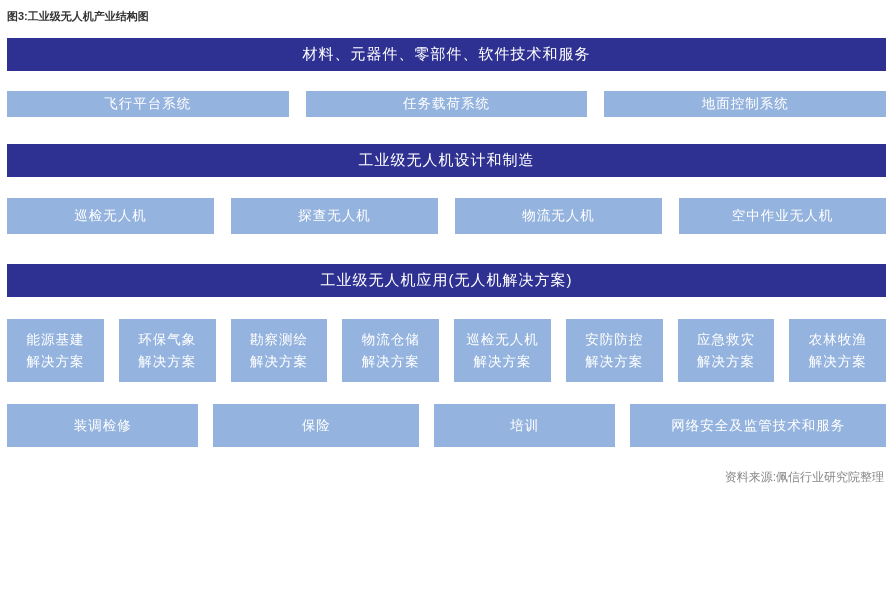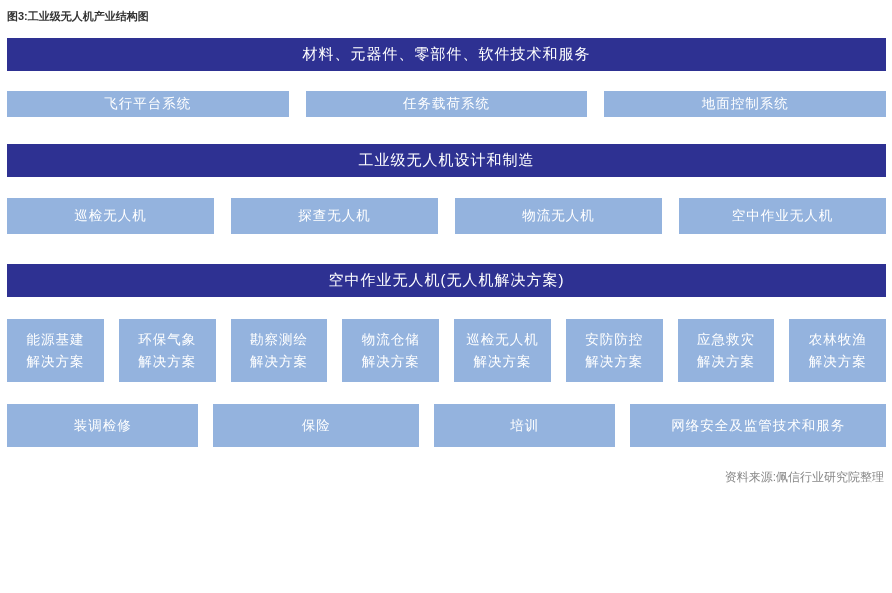--- a/index.html
+++ b/index.html
@@ -93,21 +93,21 @@
   </div>
 
   <div class="banner banner-2">工业级无人机设计和制造</div>
   <div class="row row-2">
     <div class="box">巡检无人机</div>
     <div class="box">探查无人机</div>
     <div class="box">物流无人机</div>
     <div class="box">空中作业无人机</div>
   </div>
 
-  <div class="banner banner-3">空中作业无人机(无人机解决方案)</div>
+  <div class="banner banner-3">工业级无人机应用(无人机解决方案)</div>
   <div class="row row-3">
     <div class="box">能源基建
 解决方案</div>
     <div class="box">环保气象
 解决方案</div>
     <div class="box">勘察测绘
 解决方案</div>
     <div class="box">物流仓储
 解决方案</div>
     <div class="box">巡检无人机

